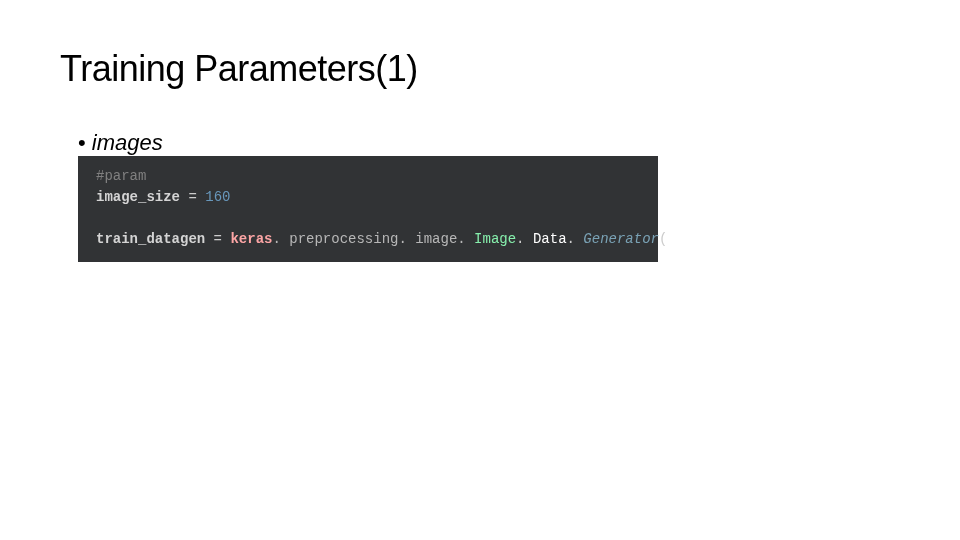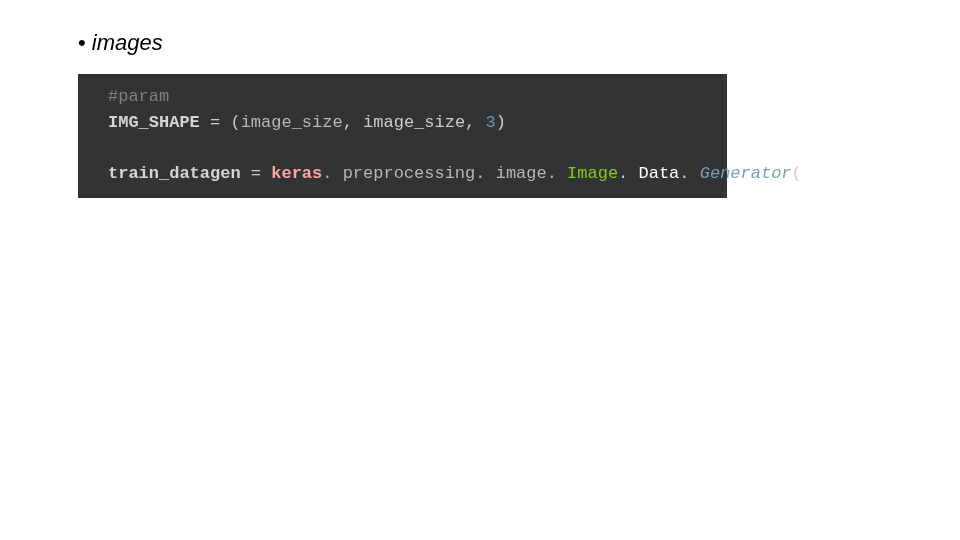--- a/index.html
+++ b/index.html
@@ -16,57 +16,58 @@
     color: #000;
     margin-top: 18px;
     margin-bottom: 40px;
     letter-spacing: -0.5px;
   }
   .bullet {
     font-size: 22px;
     font-style: italic;
     color: #000;
     margin-left: 18px;
-    margin-bottom: 18px;
+    margin-bottom: 0;
   }
   .bullet::before {
     content: "• ";
     font-style: normal;
   }
   .code-block {
     background: #313335;
-    width: 649px;
+    width: 580px;
     margin-left: 18px;
-    padding: 10px 14px 12px 30px;
+    padding: 10px 14px 12px 18px;
     font-family: Consolas, "Courier New", monospace;
-    font-size: 17px;
+    font-size: 14px;
     line-height: 1.5;
     color: #cccccc;
   }
   .code-block .line { white-space: pre; }
   .tk-comment { color: #808080; }
   .tk-ident   { color: #d4d4d4; font-weight: 600; }
   .tk-op      { color: #cccccc; }
   .tk-num     { color: #6897bb; }
   .tk-punct   { color: #cccccc; }
   .tk-kw      { color: #fca5a5; font-weight: bold; }
   .tk-mod     { color: #b7b7b7; }
-  .tk-class1  { color: #84cc16; }
+  .tk-class1  { color: #86efac; }
   .tk-class2  { color: #ffffff; }
   .tk-class3  { color: #7aa2b5; font-style: italic; }
   .tk-red     { color: #cc5555; }
 </style>
 </head>
 <body>
 
 <div class="slide">
 
+  <h1 class="title">Training Parameters(1)</h1>
 
   <div class="bullet">images</div>
 
   <div class="code-block">
     <div class="line"><span class="tk-comment">#param</span></div>
-    <div class="line"><span class="tk-ident">IMG_SHAPE</span><span class="tk-op"> = </span><span class="tk-punct">(</span><span class="tk-mod">image_size</span><span class="tk-punct">, image_size, </span><span class="tk-num">3</span><span class="tk-punct">)</span></div>
+    <div class="line"><span class="tk-ident">image_size</span><span class="tk-op"> = </span><span class="tk-num">160</span></div>
     <div class="line">&nbsp;</div>
     <div class="line"><span class="tk-ident">train_datagen</span><span class="tk-op"> = </span><span class="tk-kw">keras</span><span class="tk-mod">. preprocessing. image. </span><span class="tk-class1">Image</span><span class="tk-punct">. </span><span class="tk-class2">Data</span><span class="tk-punct">. </span><span class="tk-class3">Generator</span><span class="tk-punct">(</span></div>
   </div>
 
 </div>
 
 </body></html>

